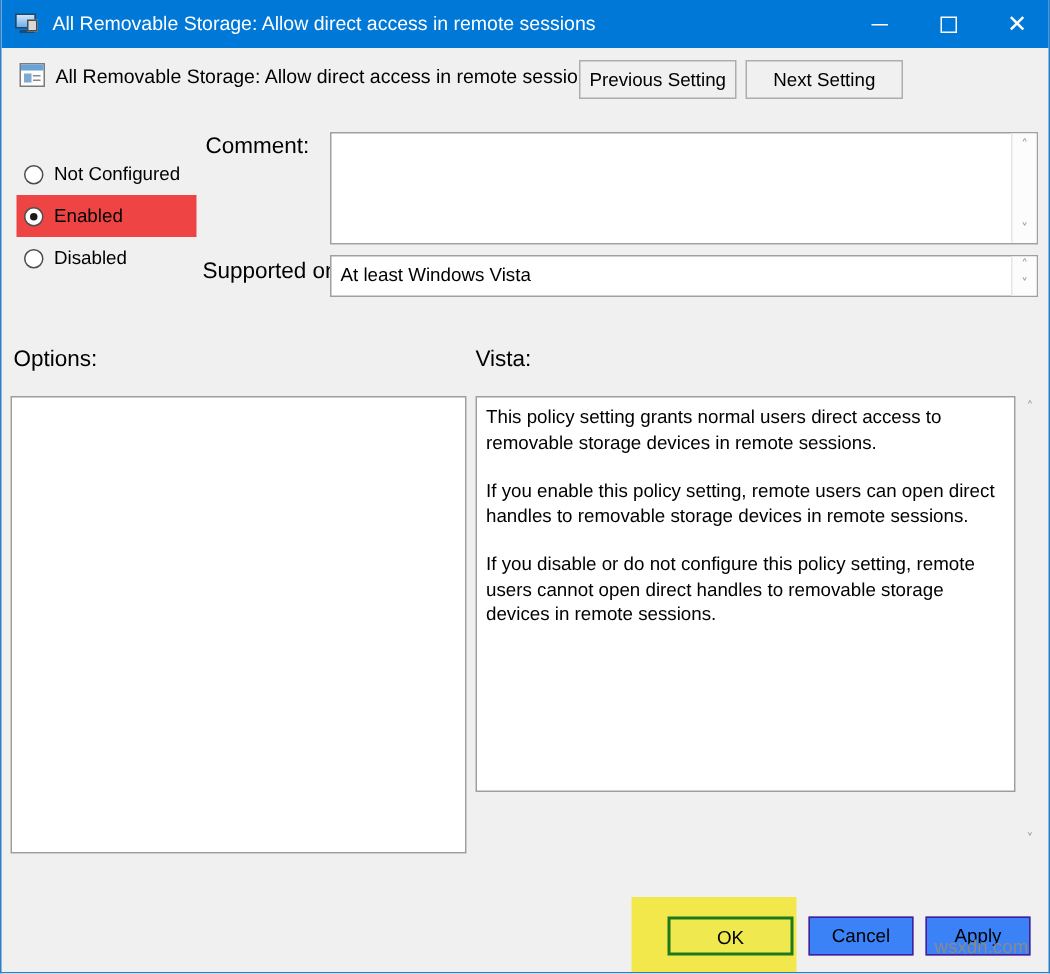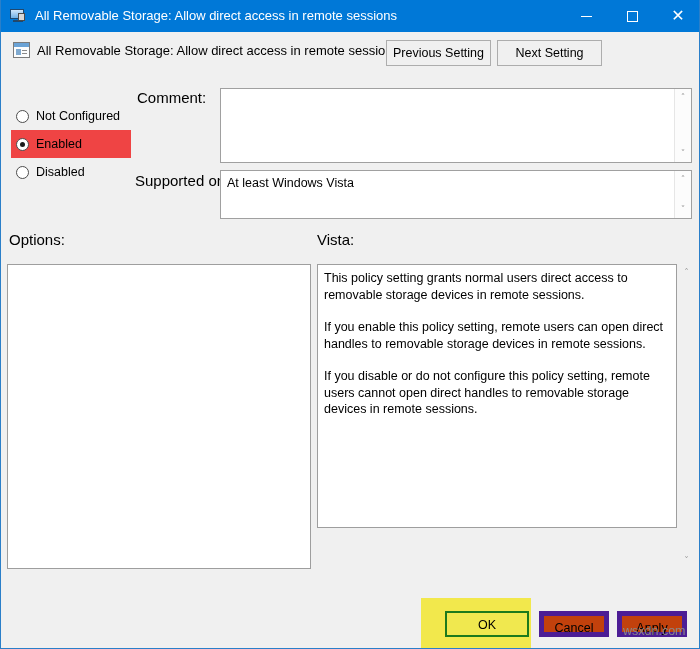--- a/index.html
+++ b/index.html
@@ -211,21 +211,21 @@
   #lbl-comment { left: 136px; top: 89px; }
   #lbl-supported { left: 134px; top: 172px; }
 
   .textbox {
     position: absolute;
     background: #ffffff;
     border: 1px solid #a0a0a0;
     box-sizing: border-box;
   }
   #box-comment { left: 219px; top: 88px; width: 472px; height: 75px; }
-  #box-supported { left: 219px; top: 170px; width: 472px; height: 49px; }
+  #box-supported { left: 219px; top: 170px; width: 472px; height: 28px; }
   .tb-text {
     position: absolute;
     left: 6px; top: 5px;
     font-size: 12.5px;
     color: #000000;
     white-space: nowrap;
   }
   .vscroll {
     position: absolute;
     right: 0; top: 0;
@@ -290,22 +290,22 @@
     position: absolute;
     left: 420px; top: 598px;
     width: 110px;
     height: 51px;
     background: #f2e84c;
   }
   .footer-btn {
     position: absolute;
     top: 611px;
     height: 26px;
-    background: #c2410c;
-    border: 5px solid #4c1d95;
+    background: #3b82f6;
+    border: 1px solid #4c1d95;
     box-sizing: border-box;
     font-family: "Liberation Sans", sans-serif;
     font-size: 12.5px;
     color: #000000;
     line-height: 24px;
     text-align: center;
     padding: 0;
   }
   #btn-ok {
     left: 444px;

